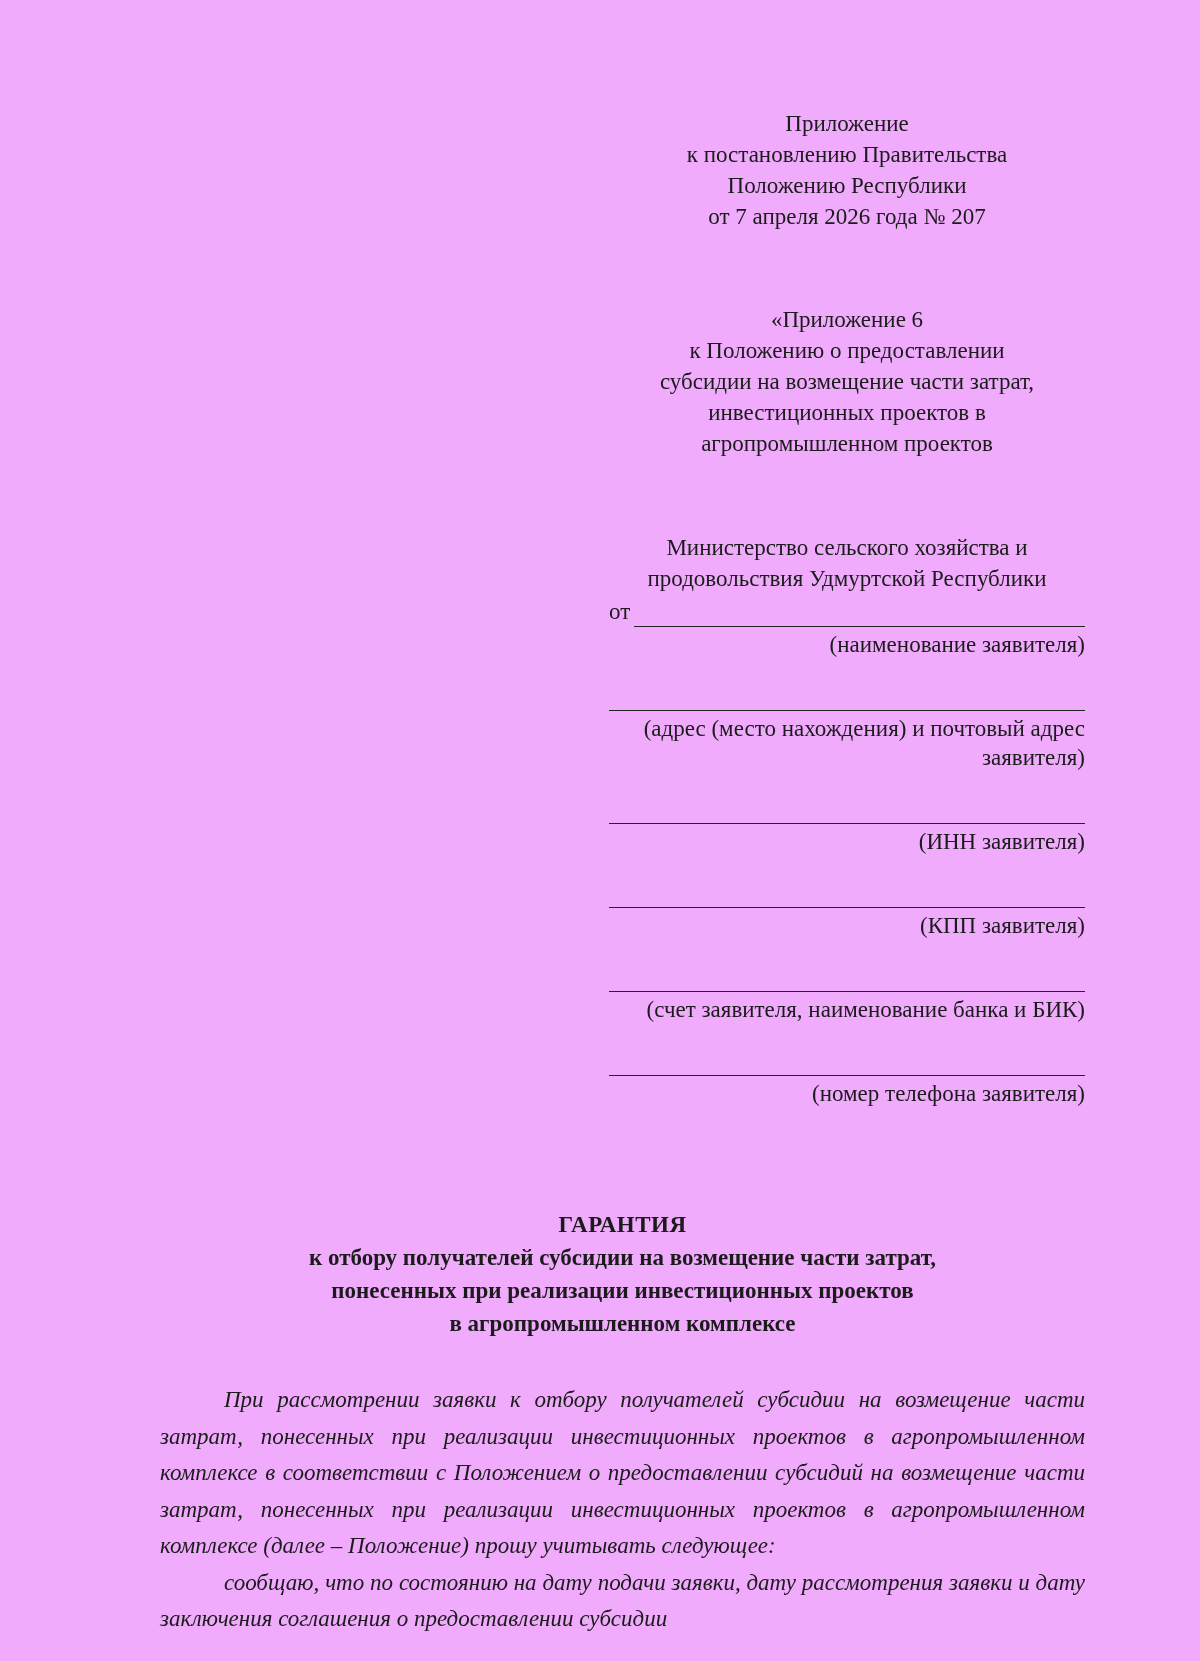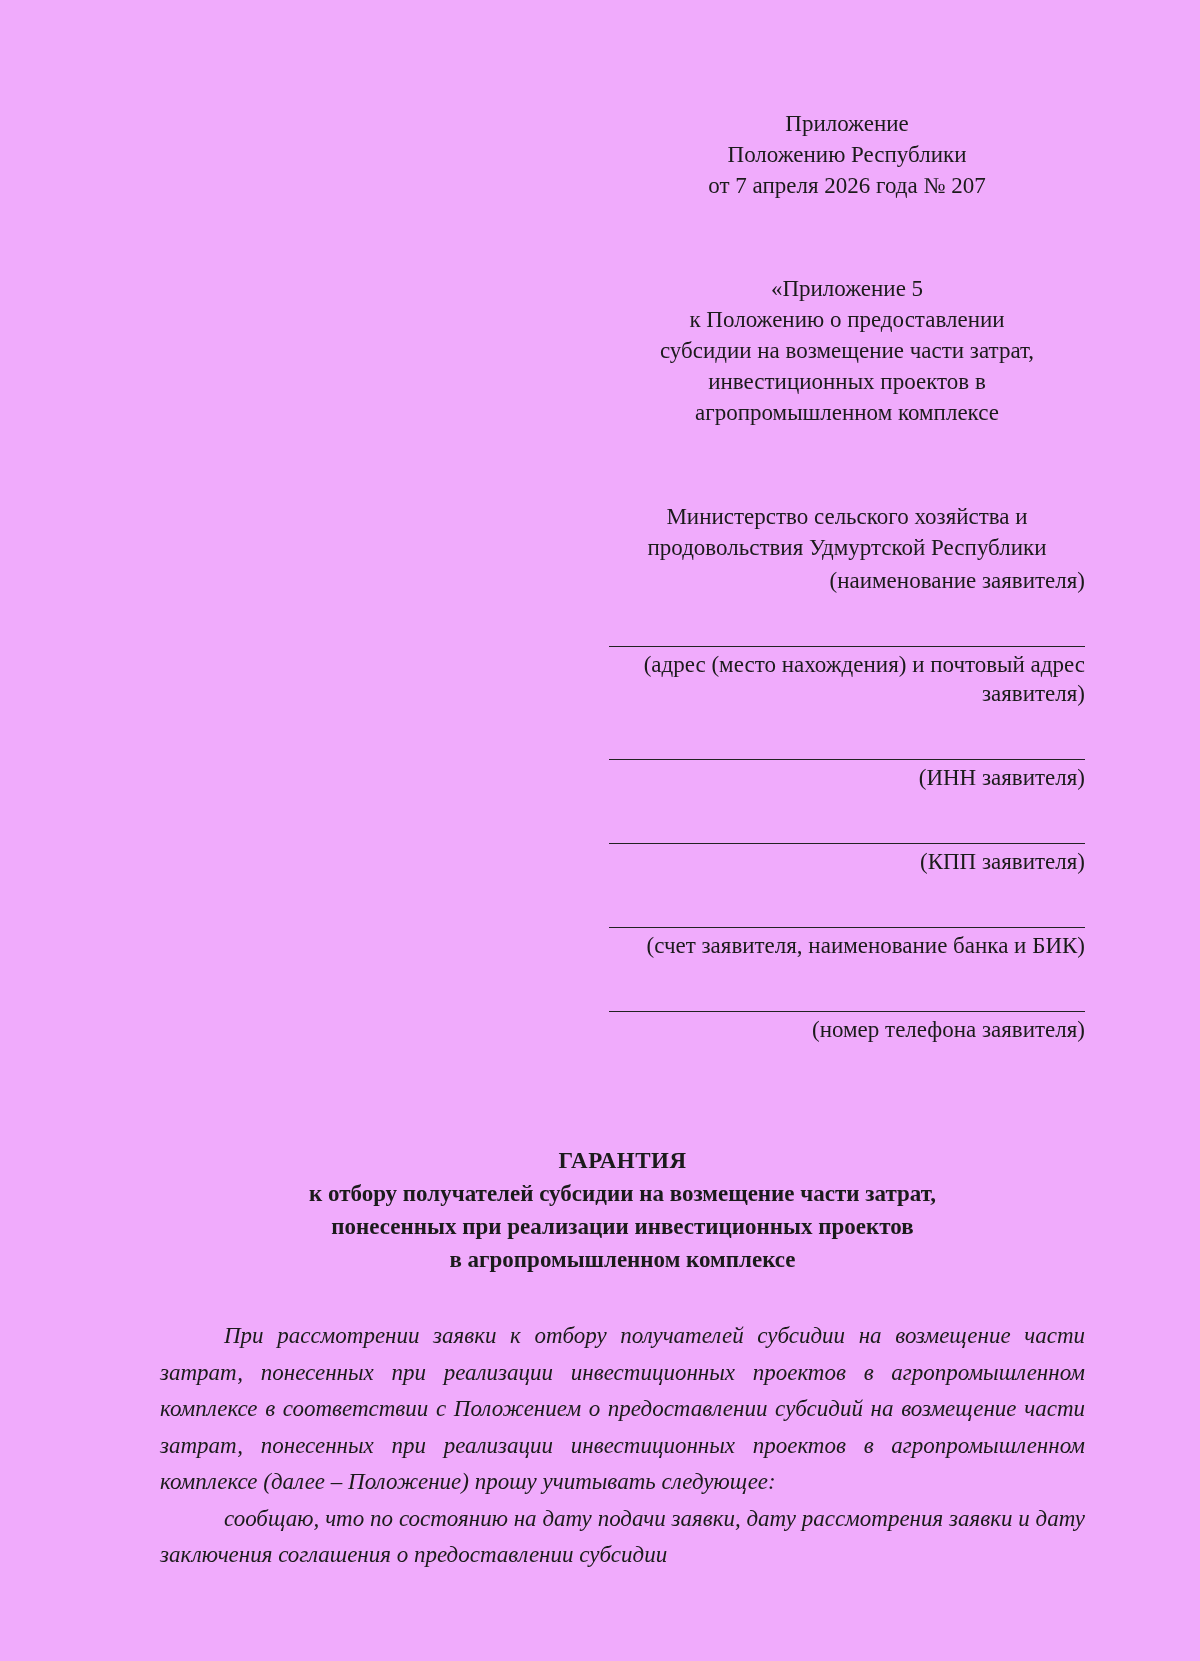--- a/index.html
+++ b/index.html
@@ -87,36 +87,41 @@
   }
 </style>
 </head>
 <body>
 
 <div class="page">
   <div class="content">
 
     <div class="right-col approval-block">
       <span class="block-line">Приложение</span>
+      <span class="block-line">к постановлению Правительства</span>
       <span class="block-line">Положению Республики</span>
       <span class="block-line">от 7 апреля 2026 года № 207</span>
     </div>
 
     <div class="right-col annex-block">
-      <span class="block-line">«Приложение 5</span>
+      <span class="block-line">«Приложение 6</span>
       <span class="block-line">к Положению о предоставлении</span>
       <span class="block-line">субсидии на возмещение части затрат,</span>
       <span class="block-line">инвестиционных проектов в</span>
-      <span class="block-line">агропромышленном комплексе</span>
+      <span class="block-line">агропромышленном проектов</span>
     </div>
 
     <div class="right-col recipient-block">
       <span class="block-line">Министерство сельского хозяйства и</span>
       <span class="block-line">продовольствия Удмуртской Республики</span>
 
+      <div class="from-line">
+        <span class="from-label">от</span>
+        <span class="fill-line"></span>
+      </div>
       <div class="caption">(наименование заявителя)</div>
 
       <div class="field-gap"></div>
       <div class="field">
         <div class="rule"></div>
         <div class="caption">(адрес (место нахождения) и почтовый адрес заявителя)</div>
       </div>
 
       <div class="field-gap"></div>
       <div class="field">

